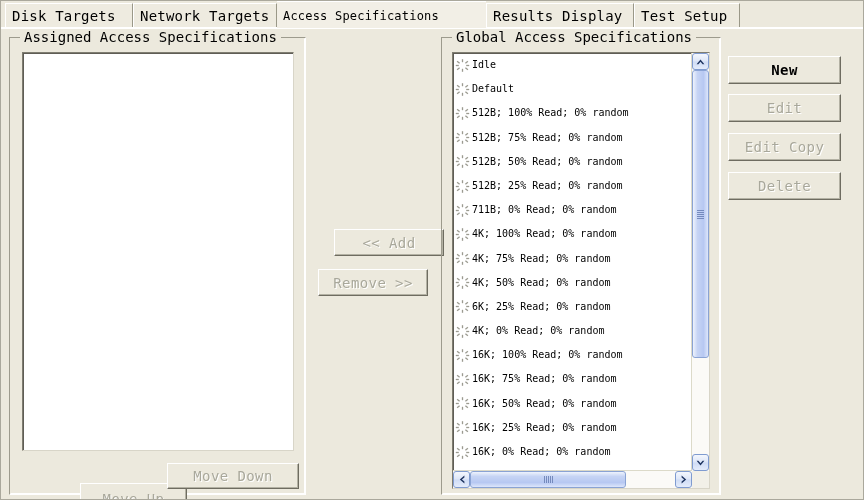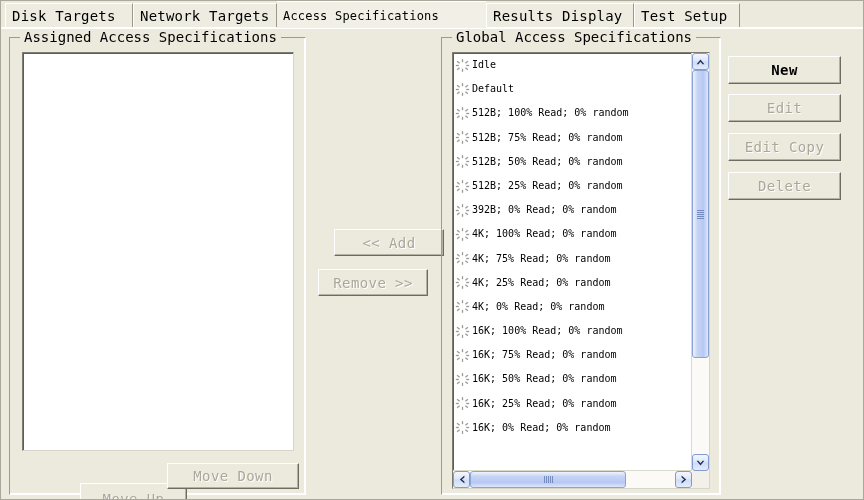--- a/index.html
+++ b/index.html
@@ -390,21 +390,21 @@
                     <line x1="7.5" y1="10.8" x2="7.5" y2="13.8"></line>
                     <line x1="2.1" y1="3.2" x2="4.6" y2="5.2"></line>
                     <line x1="10.4" y1="9.8" x2="12.9" y2="11.8"></line>
                     <line x1="2.1" y1="11.8" x2="4.6" y2="9.8"></line>
                     <line x1="10.4" y1="5.2" x2="12.9" y2="3.2"></line>
                     <line x1="0.8" y1="7.5" x2="3.8" y2="7.5"></line>
                     <line x1="11.2" y1="7.5" x2="14.2" y2="7.5"></line>
                   </g>
                 </svg>
               </span>
-              <span class="item-label">392B; 0% Read; 0% random</span>
+              <span class="item-label">711B; 0% Read; 0% random</span>
             </div>
             <div class="list-item">
               <span class="spec-icon">
                 <svg width="15" height="15" viewBox="0 0 15 15" aria-hidden="true">
                   <g stroke="#9b9a90" stroke-width="1.3" stroke-linecap="butt">
                     <line x1="7.5" y1="1.2" x2="7.5" y2="4.2"></line>
                     <line x1="7.5" y1="10.8" x2="7.5" y2="13.8"></line>
                     <line x1="2.1" y1="3.2" x2="4.6" y2="5.2"></line>
                     <line x1="10.4" y1="9.8" x2="12.9" y2="11.8"></line>
                     <line x1="2.1" y1="11.8" x2="4.6" y2="9.8"></line>
@@ -441,21 +441,38 @@
                     <line x1="7.5" y1="10.8" x2="7.5" y2="13.8"></line>
                     <line x1="2.1" y1="3.2" x2="4.6" y2="5.2"></line>
                     <line x1="10.4" y1="9.8" x2="12.9" y2="11.8"></line>
                     <line x1="2.1" y1="11.8" x2="4.6" y2="9.8"></line>
                     <line x1="10.4" y1="5.2" x2="12.9" y2="3.2"></line>
                     <line x1="0.8" y1="7.5" x2="3.8" y2="7.5"></line>
                     <line x1="11.2" y1="7.5" x2="14.2" y2="7.5"></line>
                   </g>
                 </svg>
               </span>
-              <span class="item-label">4K; 25% Read; 0% random</span>
+              <span class="item-label">4K; 50% Read; 0% random</span>
+            </div>
+            <div class="list-item">
+              <span class="spec-icon">
+                <svg width="15" height="15" viewBox="0 0 15 15" aria-hidden="true">
+                  <g stroke="#9b9a90" stroke-width="1.3" stroke-linecap="butt">
+                    <line x1="7.5" y1="1.2" x2="7.5" y2="4.2"></line>
+                    <line x1="7.5" y1="10.8" x2="7.5" y2="13.8"></line>
+                    <line x1="2.1" y1="3.2" x2="4.6" y2="5.2"></line>
+                    <line x1="10.4" y1="9.8" x2="12.9" y2="11.8"></line>
+                    <line x1="2.1" y1="11.8" x2="4.6" y2="9.8"></line>
+                    <line x1="10.4" y1="5.2" x2="12.9" y2="3.2"></line>
+                    <line x1="0.8" y1="7.5" x2="3.8" y2="7.5"></line>
+                    <line x1="11.2" y1="7.5" x2="14.2" y2="7.5"></line>
+                  </g>
+                </svg>
+              </span>
+              <span class="item-label">6K; 25% Read; 0% random</span>
             </div>
             <div class="list-item">
               <span class="spec-icon">
                 <svg width="15" height="15" viewBox="0 0 15 15" aria-hidden="true">
                   <g stroke="#9b9a90" stroke-width="1.3" stroke-linecap="butt">
                     <line x1="7.5" y1="1.2" x2="7.5" y2="4.2"></line>
                     <line x1="7.5" y1="10.8" x2="7.5" y2="13.8"></line>
                     <line x1="2.1" y1="3.2" x2="4.6" y2="5.2"></line>
                     <line x1="10.4" y1="9.8" x2="12.9" y2="11.8"></line>
                     <line x1="2.1" y1="11.8" x2="4.6" y2="9.8"></line>

